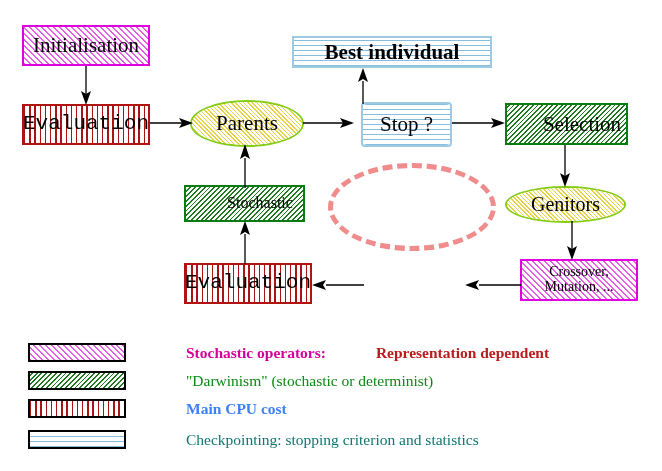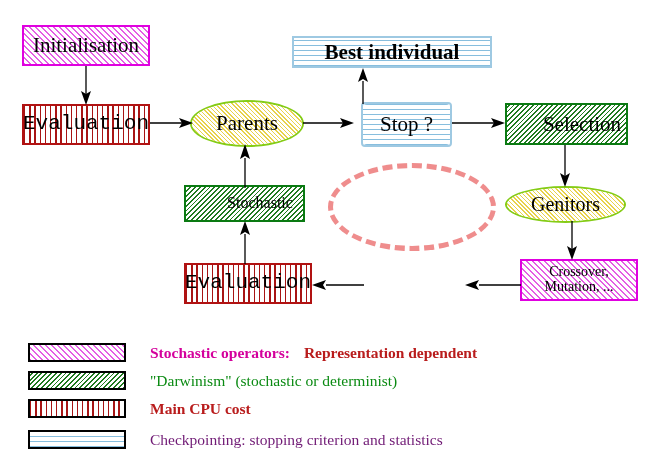--- a/index.html
+++ b/index.html
@@ -101,42 +101,42 @@
     text-align: center;
     white-space: nowrap;
   }
 
   
   .arrow { position: absolute; z-index: 2; }
   .arrow svg { display: block; overflow: visible; }
 
   
   #legend { position: absolute; left: 0; top: 0; width: 100%; height: 100%; }
-  .leg-row { position: absolute; display: flex; align-items: center; }
+  .leg-row { position: absolute; display: flex; align-items: center; gap: 36px; }
   .leg-swatch {
     position: relative;
     width: 98px;
     height: 19px;
     box-sizing: border-box;
     border: 2px solid #000;
     flex: none;
   }
   .leg-text {
     margin-left: 24px;
     font-size: 15.5px;
     white-space: nowrap;
     font-family: "Liberation Serif", "DejaVu Serif", serif;
     font-weight: bold;
   }
   .leg-text.plain { font-weight: normal; }
   .c-magenta { color: #d4009c; }
   .c-yellow  { color: #b91c1c; }
   .c-green   { color: #0a8a12; }
-  .c-red     { color: #b91c1c; }
-  .c-blue    { color: #701a75; }
+  .c-red     { color: #3b82f6; }
+  .c-blue    { color: #0f766e; }
 </style>
 </head>
 <body>
 
 <div id="canvas">
 
   <div class="arrow" style="left:79px; top:66px; width:14px; height:40px;">
     <svg width="14" height="40">
       <line x1="7" y1="0" x2="7" y2="30" stroke="#000" stroke-width="1.3"></line>
       <polygon points="7,39 2,25 7,28 12,25" fill="#000"></polygon>

